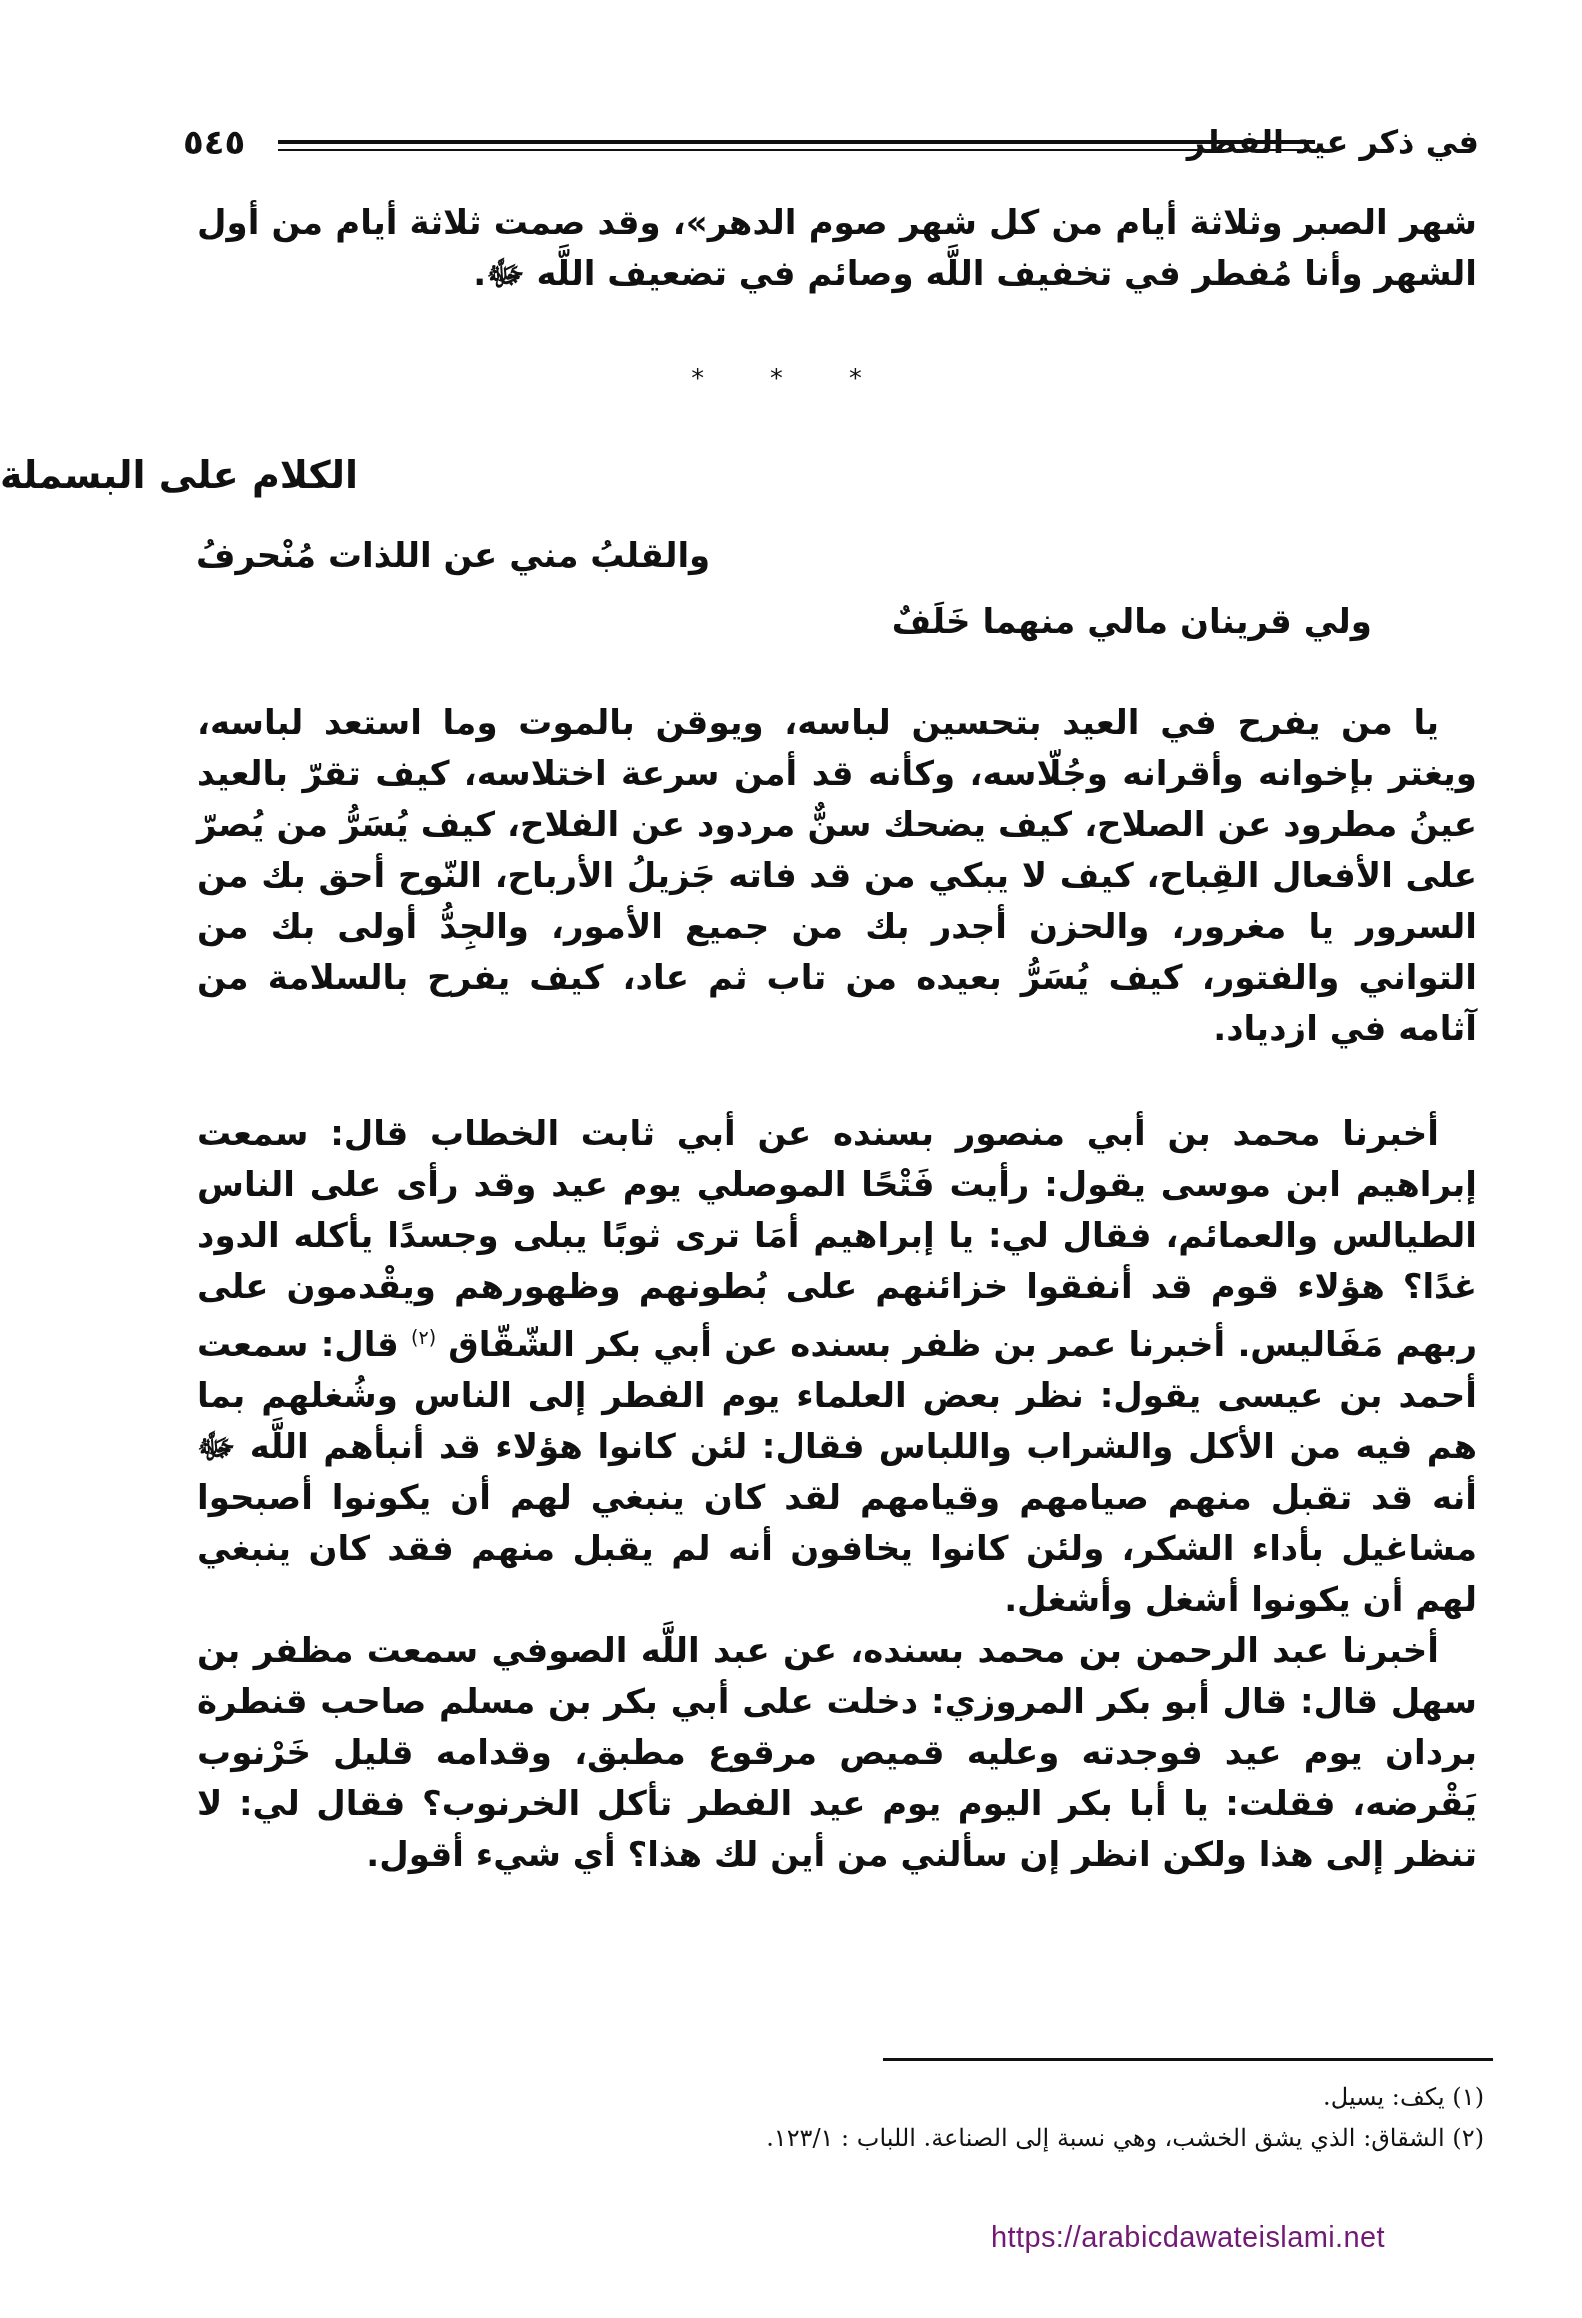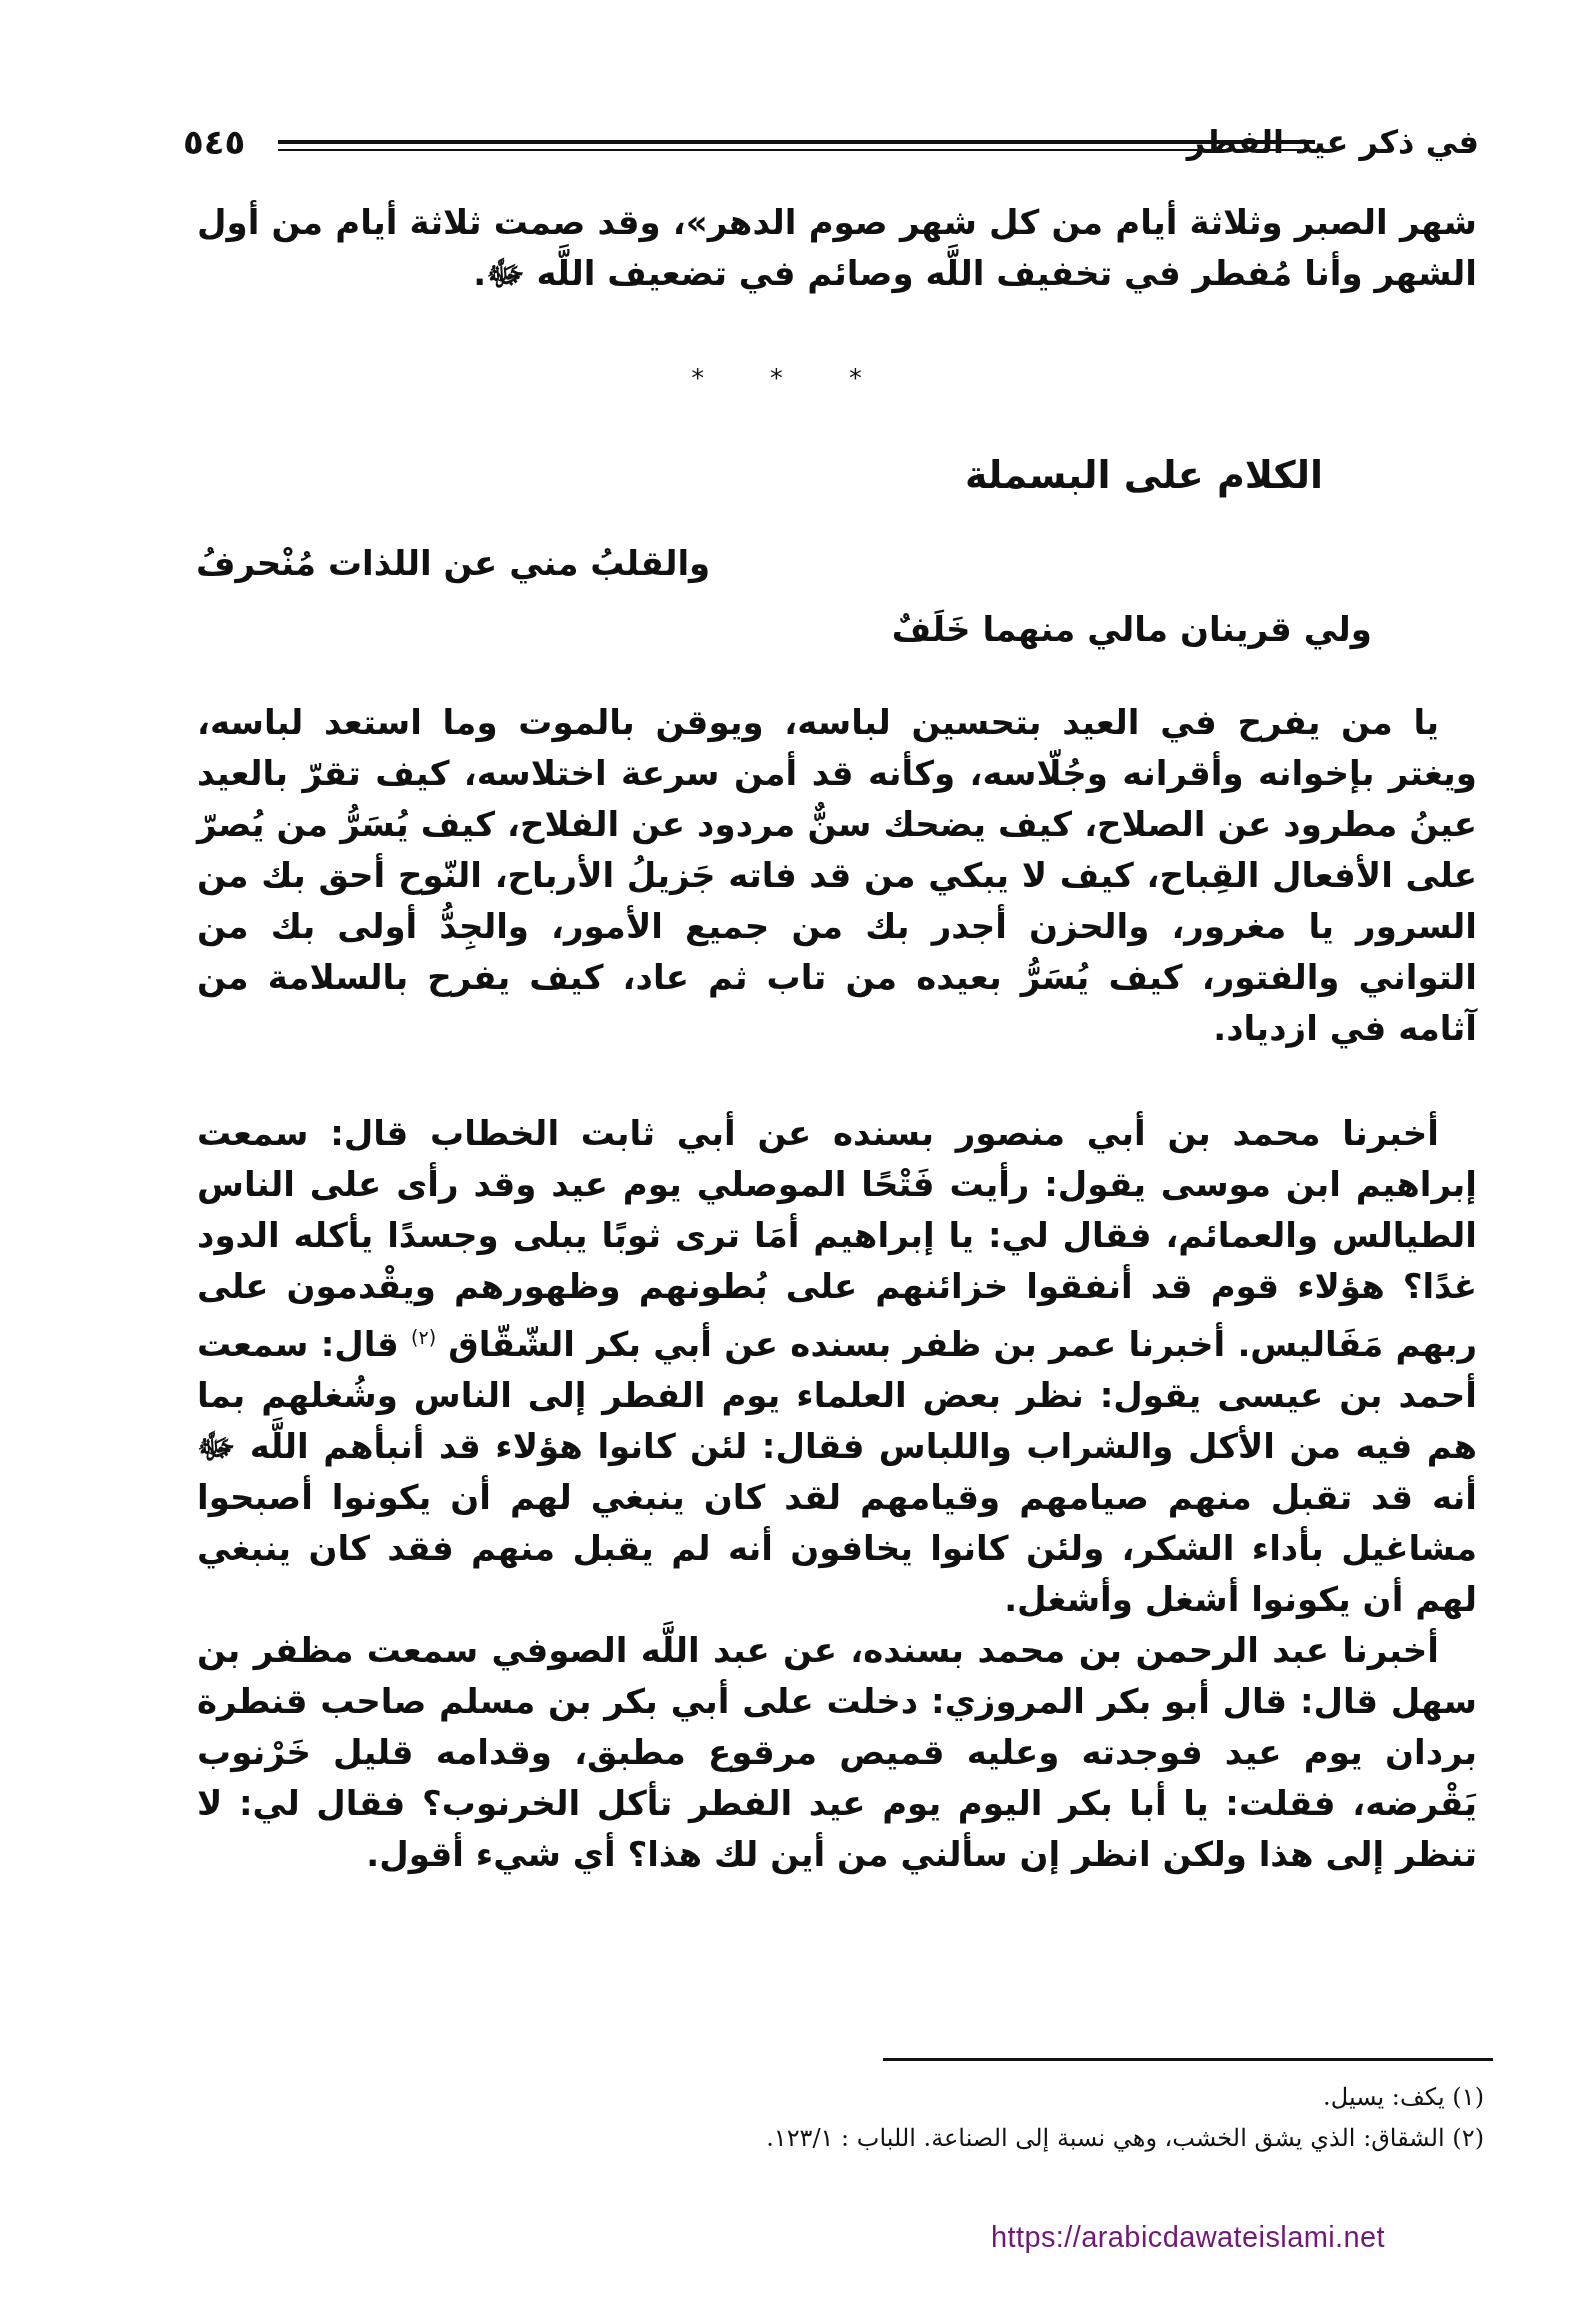--- a/index.html
+++ b/index.html
@@ -35,28 +35,28 @@
   }
   .para { margin: 8px; }
   .para.indent { text-indent: 38px; }
 
   .p1 { top: 189px; }
   .separator {
     position: absolute; left: 0; width: 1582px; top: 365px; text-align: center;
     font-size: 25.6px; letter-spacing: 29px; line-height: 25.6px;
   }
   .section-title {
-    position: absolute; left: 0; width: 1323px; top: 450px; text-align: right;
+    position: absolute; left: 0; width: 1323px; top: 450px; text-align: left;
     font-size: 38px; font-weight: bold; direction: rtl; line-height: 51px;
   }
 
   
   .poem { position: absolute; left: 196px; width: 1193px; top: 530px; direction: rtl; font-size: 34px; font-weight: bold; }
   .verse { position: relative; height: 66px; }
-  .hemistich { position: absolute; top: 0; line-height: 51px; white-space: nowrap; margin-top: 8px; }
+  .hemistich { position: absolute; top: 0; line-height: 51px; white-space: nowrap; }
   .hemistich.first { right: 17px; }
   .hemistich.second { left: 0; }
   sup.fnref { font-size: 19px; vertical-align: super; font-weight: normal; }
 
   .p2 { top: 689px; }
   .p3 { top: 1100px; }
   .p4 { top: 1617px; }
 
   
   .footnote-rule {

